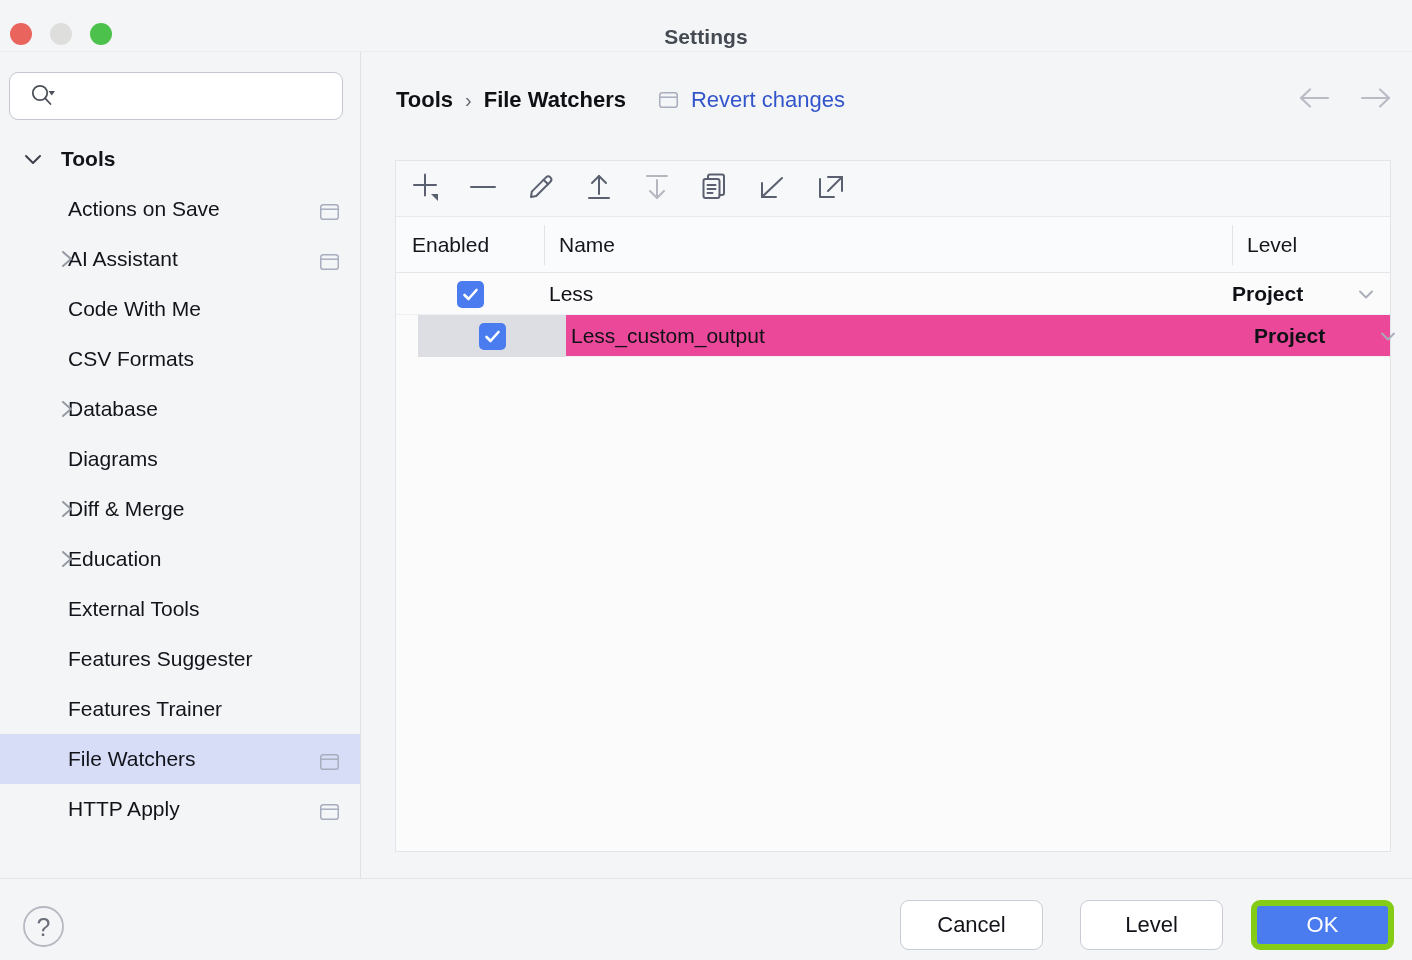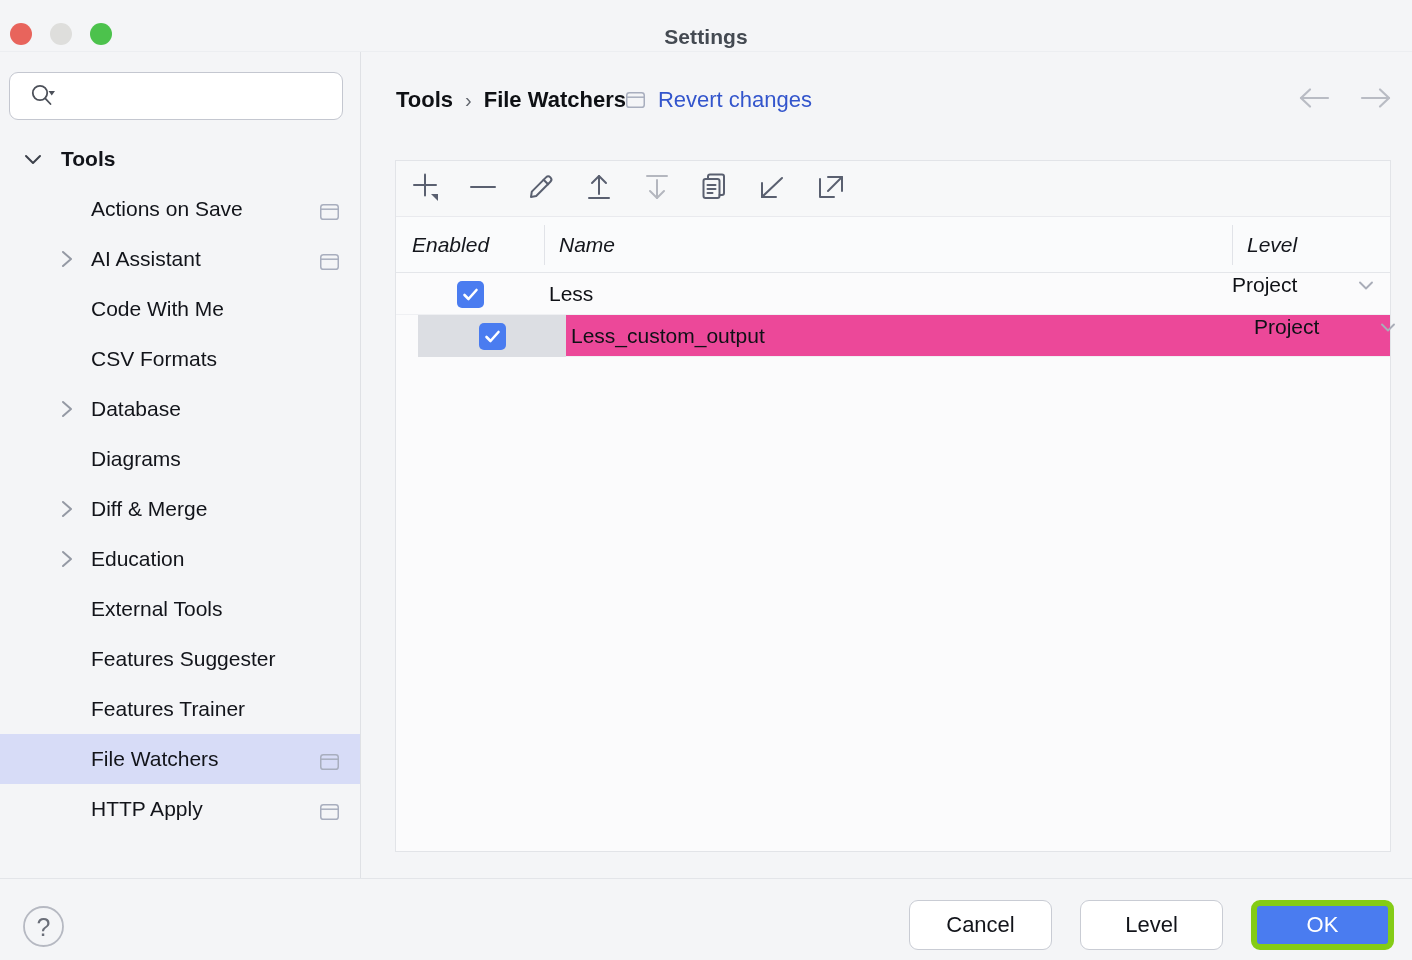--- a/index.html
+++ b/index.html
@@ -72,40 +72,40 @@
     display: flex; align-items: center;
     font-size: 21px; color: #12141a;
     white-space: nowrap;
   }
   .tree-row.selected { background: #d7dcf7; }
   .tree-row.group { font-weight: bold; }
   .tw-chevron {
     position: absolute; left: 24px; top: 0; height: 50px;
     width: 22px; display: flex; align-items: center; justify-content: center;
   }
-  .tree-label { padding-left: 91px; }
+  .tree-label { padding-left: 68px; }
   .tree-row.group .tree-label { padding-left: 61px; }
   .scope-icon {
     position: absolute; right: 22px; top: 50%; transform: translateY(-50%);
     width: 19px; height: 16px;
   }
 
   
   .main {
     position: absolute; left: 362px; top: 52px; width: 1050px; height: 826px;
     background: #f4f5f7;
   }
   .breadcrumb {
     position: absolute; left: 34px; top: 30px;
     display: flex; align-items: center; height: 36px;
     font-size: 22px;
   }
   .crumb { font-weight: bold; color: #0e1014; }
   .crumb-sep { color: #62666e; margin: 0 12px; font-size: 20px; }
-  .revert-wrap { display: flex; align-items: center; }
+  .revert-wrap { display: flex; align-items: center; margin-left: 33px; }
   .revert-link {
     color: #3355cc; font-size: 22px; margin-left: 13px; cursor: pointer;
   }
   .nav-arrows {
     position: absolute; right: 20px; top: 34px;
     display: flex; align-items: center; gap: 26px;
   }
 
   .table-panel {
     position: absolute; left: 33px; top: 108px;
@@ -124,21 +124,21 @@
     width: 34px; height: 34px;
     display: flex; align-items: center; justify-content: center;
     cursor: pointer;
   }
   .tbar-btn.disabled { opacity: .42; cursor: default; }
 
   .thead {
     position: relative; height: 56px;
     background: #fafbfc;
     border-bottom: 1px solid #e4e6ea;
-    font-size: 21px; color: #14161c; font-style: italic;
+    font-size: 21px; color: #14161c;
   }
   .th { position: absolute; top: 0; height: 56px; display: flex; align-items: center; }
   .th.enabled { left: 16px; }
   .th.name    { left: 163px; }
   .th.level   { left: 851px; }
   .th-div { position: absolute; top: 8px; width: 1px; height: 40px; background: #e1e3e8; }
 
   .trow {
     position: relative; height: 42px;
     display: flex; align-items: center;
@@ -153,43 +153,44 @@
   }
   .trow.selected .cell-enabled { background: #dcdee3; }
   .cbx {
     width: 27px; height: 27px; border-radius: 5px;
     background: #4a7cf0;
     display: flex; align-items: center; justify-content: center;
   }
   .cell-name { position: absolute; left: 153px; top: 0; height: 42px; display: flex; align-items: center; }
   .cell-level {
     position: absolute; left: 836px; top: 0; width: 160px; height: 42px;
-    display: flex; align-items: flex-start; justify-content: space-between;
+    display: flex; align-items: center; justify-content: space-between;
     padding-right: 16px;
+    font-weight: bold;
   }
   .table-body { position: relative; }
 
   
   .footer-sep {
     position: absolute; left: 0; top: 878px; width: 1412px; height: 1px;
     background: #e3e5e9;
   }
   .footer { position: absolute; left: 0; top: 879px; width: 1412px; height: 81px; background: #f4f5f7; }
   .help-btn {
     position: absolute; left: 22px; top: 26px;
     width: 43px; height: 43px; cursor: pointer;
   }
   .btns { position: absolute; right: 18px; top: 21px; display: flex; gap: 28px; }
   .btn {
     height: 50px; border-radius: 9px;
     display: flex; align-items: center; justify-content: center;
     font-size: 22px; cursor: pointer;
     font-family: "Liberation Sans", sans-serif;
   }
-  .btn.plain { background: #ffffff; border: 1px solid #c9ccd4; color: #12141a; }
+  .btn.plain { background: #ffffff; border: 1px solid #c9ccd4; color: #12141a; margin-left: 9px; }
   .btn.primary { background: #4a7cf0; border: 6px solid #84cc16; color: #ffffff; }
   .btn.cancel { width: 143px; }
   .btn.apply  { width: 143px; }
   .btn.ok     { width: 143px; }
 </style>
 </head>
 <body>
 
 <div id="app">
 

